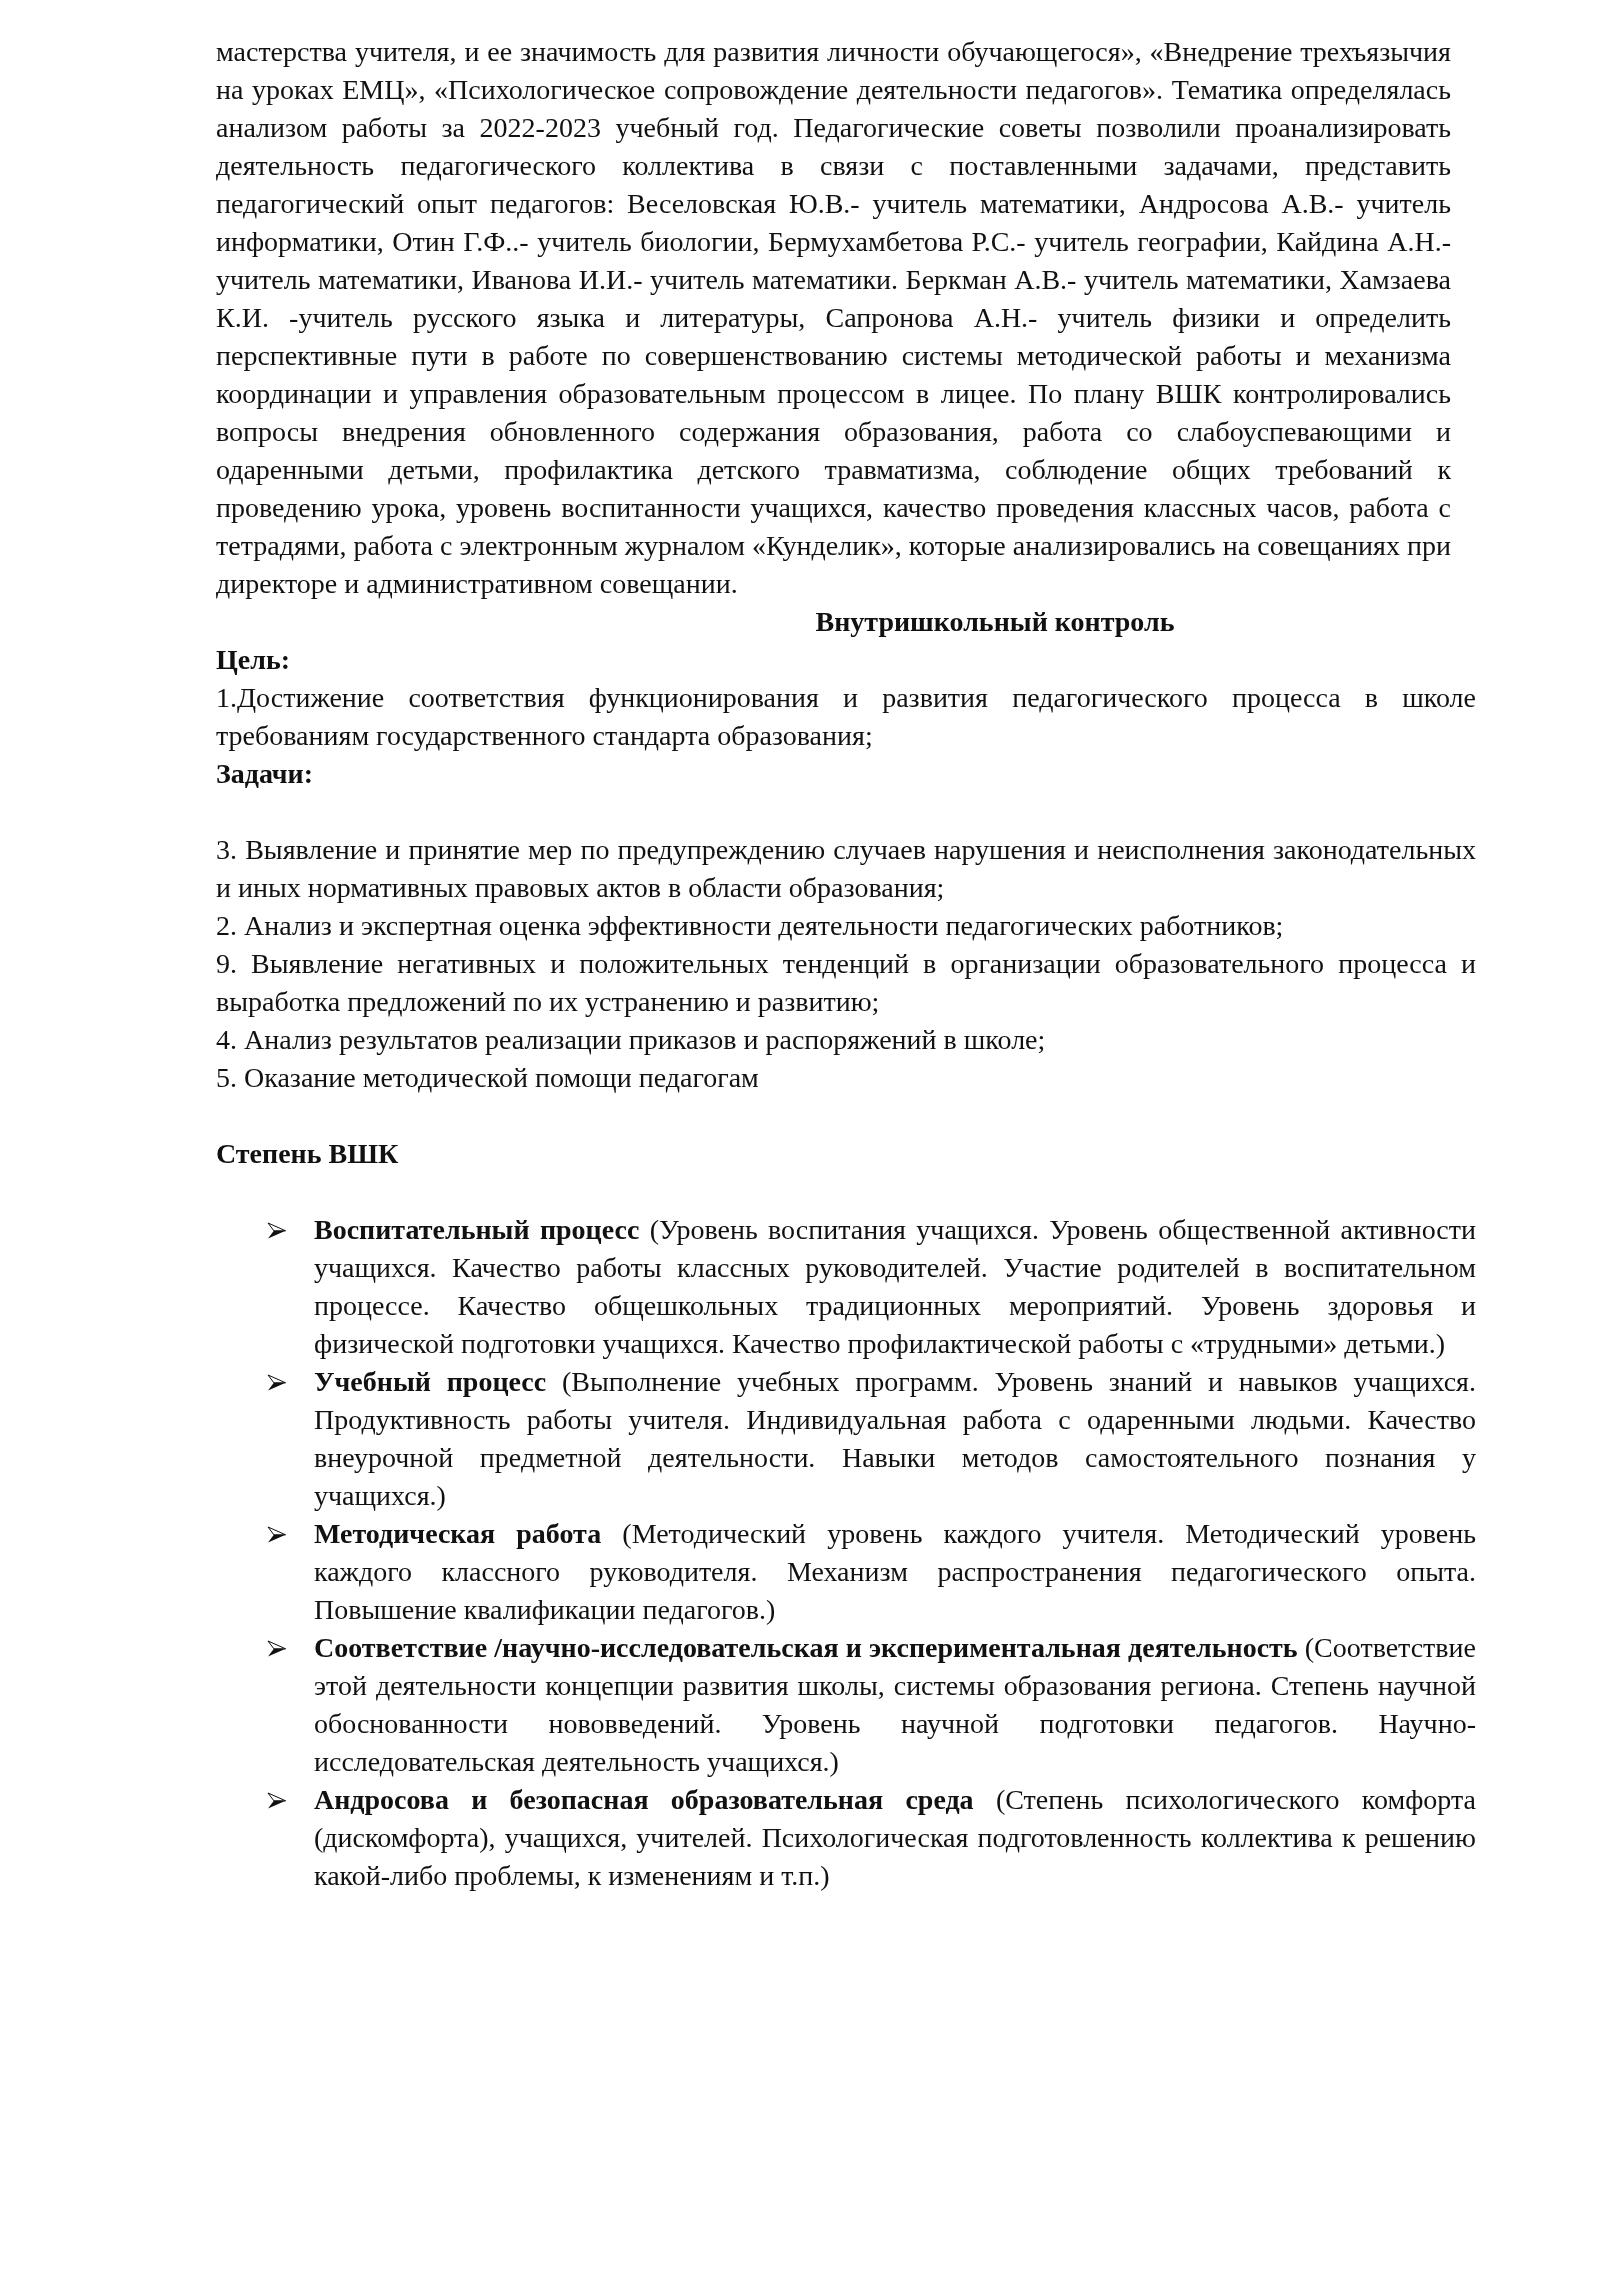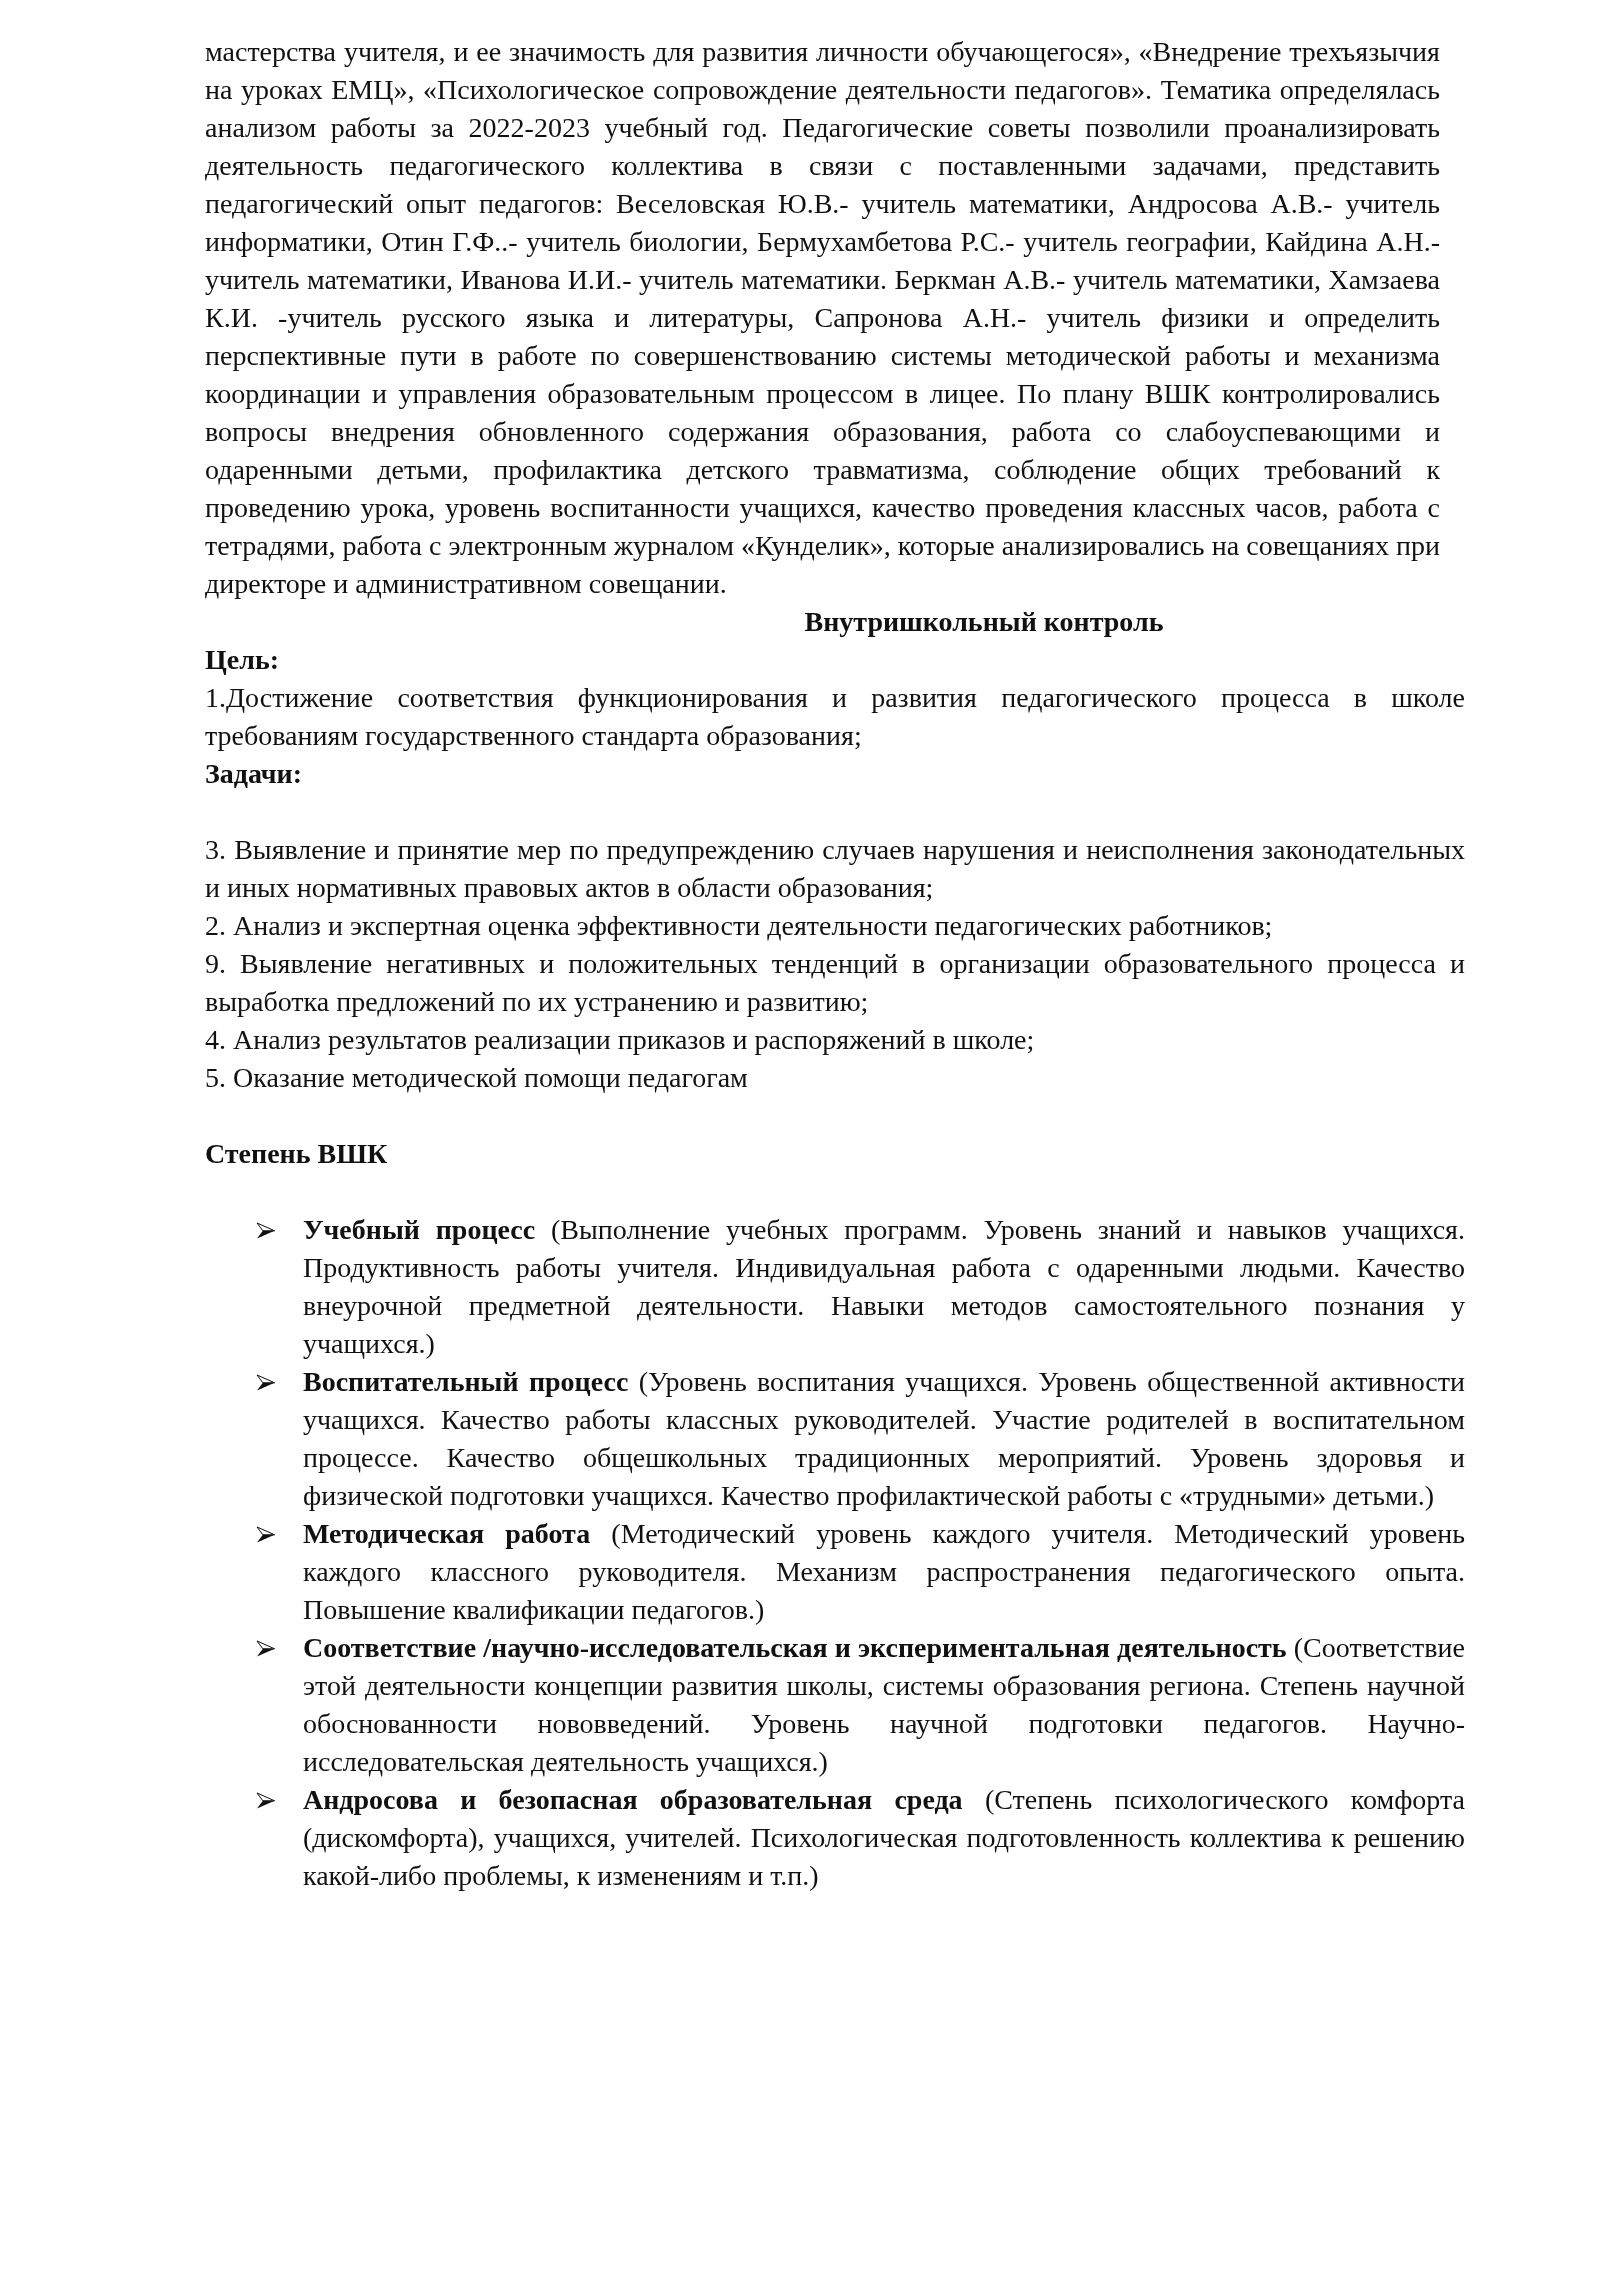--- a/index.html
+++ b/index.html
@@ -1,19 +1,19 @@
 <!DOCTYPE html>
 <html><head>
 <meta charset="utf-8">
 <style>
   html, body { margin: 0; padding: 0; background: #ffffff; }
   body { width: 1621px; height: 2293px; position: relative; overflow: hidden; }
   .page {
     position: absolute;
-    left: 205px;
+    left: 216px;
     top: 33px;
     width: 1260px;
     font-family: "Liberation Serif", "DejaVu Serif", serif;
     font-size: 28px;
     line-height: 38px;
     color: #111111;
   }
   .justify { text-align: justify; text-align-last: left; }
   .first-para { width: 1235px; }
   p { margin: 0; }
@@ -57,28 +57,28 @@
   <div class="blank"></div>
   <p class="bold">Степень ВШК</p>
   <div class="blank"></div>
 
   <ul class="bullets">
     <li>
       <svg class="bullet-icon" viewBox="0 0 20 18">
           <path d="M1 1 L19 9 L1 17 L7 9 Z" fill="#111"></path>
           <path d="M1 1 L19 9 L7 9 Z" fill="#fff" stroke="#111" stroke-width="1"></path>
         </svg>
-      <span class="bold">Учебный процесс</span><span> (Выполнение учебных программ. Уровень знаний и навыков учащихся. Продуктивность работы учителя. Индивидуальная работа с одаренными людьми. Качество внеурочной предметной деятельности. Навыки методов самостоятельного познания у учащихся.)</span>
+      <span class="bold">Воспитательный процесс</span><span> (Уровень воспитания учащихся. Уровень общественной активности учащихся. Качество работы классных руководителей. Участие родителей в воспитательном процессе. Качество общешкольных традиционных мероприятий. Уровень здоровья и физической подготовки учащихся. Качество профилактической работы с «трудными» детьми.)</span>
     </li>
     <li>
       <svg class="bullet-icon" viewBox="0 0 20 18">
           <path d="M1 1 L19 9 L1 17 L7 9 Z" fill="#111"></path>
           <path d="M1 1 L19 9 L7 9 Z" fill="#fff" stroke="#111" stroke-width="1"></path>
         </svg>
-      <span class="bold">Воспитательный процесс</span><span> (Уровень воспитания учащихся. Уровень общественной активности учащихся. Качество работы классных руководителей. Участие родителей в воспитательном процессе. Качество общешкольных традиционных мероприятий. Уровень здоровья и физической подготовки учащихся. Качество профилактической работы с «трудными» детьми.)</span>
+      <span class="bold">Учебный процесс</span><span> (Выполнение учебных программ. Уровень знаний и навыков учащихся. Продуктивность работы учителя. Индивидуальная работа с одаренными людьми. Качество внеурочной предметной деятельности. Навыки методов самостоятельного познания у учащихся.)</span>
     </li>
     <li>
       <svg class="bullet-icon" viewBox="0 0 20 18">
           <path d="M1 1 L19 9 L1 17 L7 9 Z" fill="#111"></path>
           <path d="M1 1 L19 9 L7 9 Z" fill="#fff" stroke="#111" stroke-width="1"></path>
         </svg>
       <span class="bold">Методическая работа</span><span> (Методический уровень каждого учителя. Методический уровень каждого классного руководителя. Механизм распространения педагогического опыта. Повышение квалификации педагогов.)</span>
     </li>
     <li>
       <svg class="bullet-icon" viewBox="0 0 20 18">

